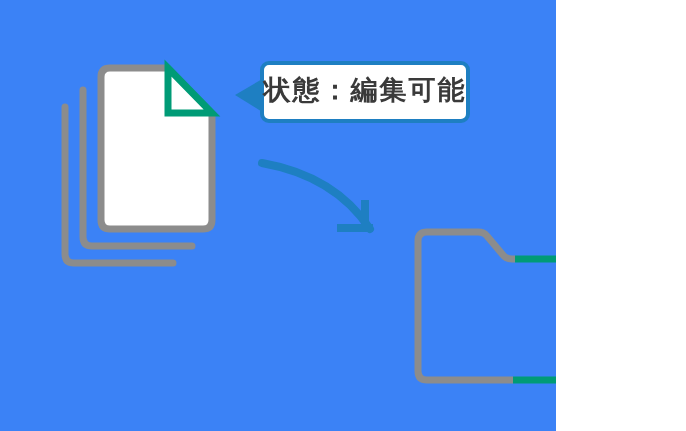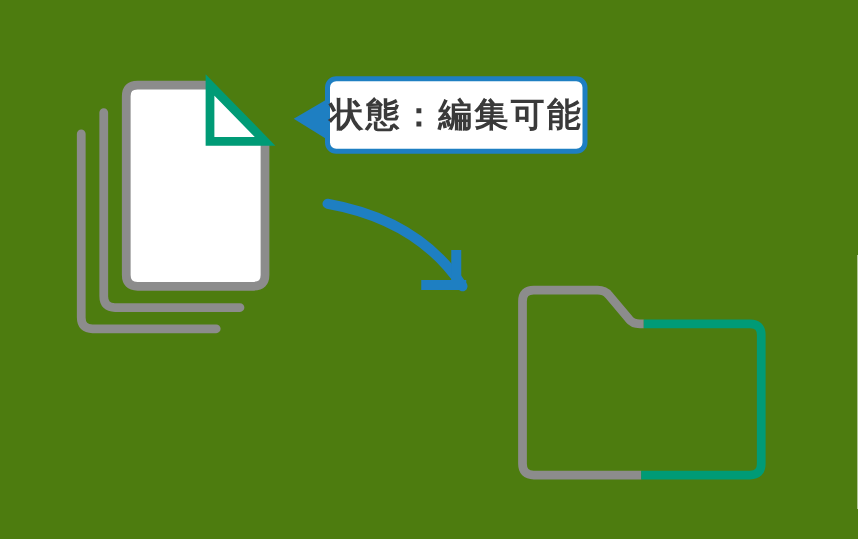--- a/index.html
+++ b/index.html
@@ -3,24 +3,25 @@
 <meta charset="utf-8">
 <style>
   html, body {
     margin: 0;
     padding: 0;
     background: #FFFFFF;
     font-family: "DejaVu Sans", "Liberation Sans", sans-serif;
   }
   .canvas {
     position: relative;
-    width: 686px;
+    width: 556px;
     height: 431px;
-    background: #4d7c0f;
+    background: #3b82f6;
     overflow: hidden;
+    font-family: Liberation Mono, monospace;
   }
   .scene {
     position: absolute;
     left: 0;
     top: 0;
     width: 686px;
     height: 431px;
     display: block;
   }
   .callout {

